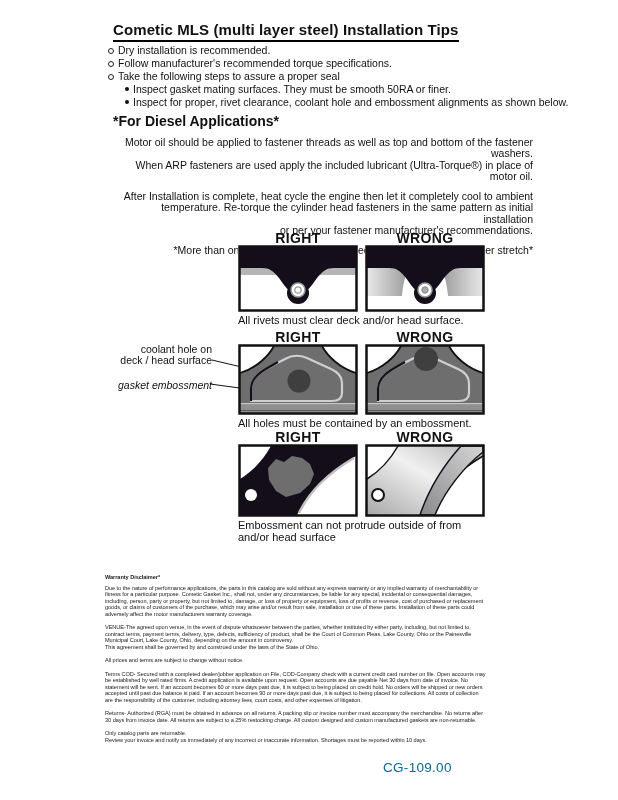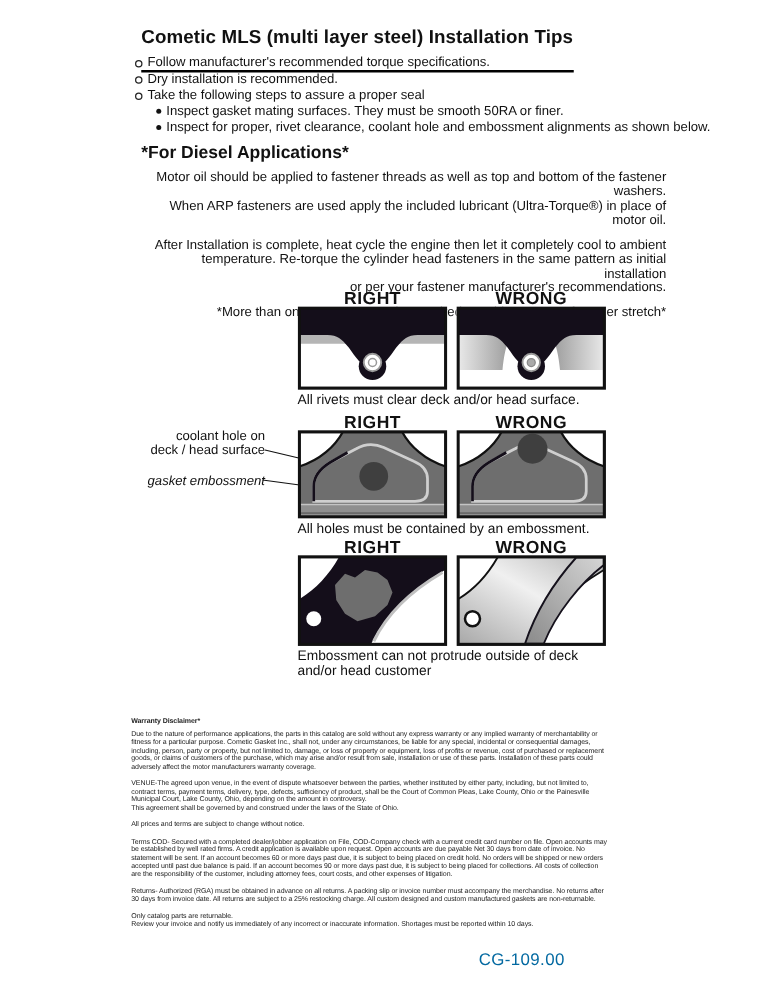--- a/index.html
+++ b/index.html
@@ -12,21 +12,21 @@
     --paper:#ffffff;
   }
   html,body{margin:0;padding:0;background:#fff;}
   .page{
     position:relative;width:618px;height:800px;background:var(--paper);
     font-family:"Liberation Sans","DejaVu Sans",sans-serif;color:var(--ink);
     overflow:hidden;
   }
   .title{
     position:absolute;left:113px;top:21px;font-size:15px;font-weight:bold;
-    border-bottom:2px solid #000;padding-bottom:18px;letter-spacing:0.1px;
+    border-bottom:2px solid #000;padding-bottom:2px;letter-spacing:0.1px;
   }
   .bullets{position:absolute;left:108px;top:44px;font-size:10.5px;line-height:13px;width:440px;}
   .b-row{display:flex;align-items:flex-start;white-space:nowrap;}
   .b-row.sub{margin-left:17px;}
   .marker-open{flex:none;width:4px;height:4px;border:1px solid #222;border-radius:50%;margin:4px 4px 0 0;}
   .marker-dot{flex:none;width:4px;height:4px;background:#111;border-radius:50%;margin:4px 4px 0 0;}
   .diesel{position:absolute;left:113px;top:116px;width:420px;font-size:10.5px;line-height:11.5px;}
   .diesel h2{font-size:14px;margin:0 0 9px 0;}
   .diesel p{margin:0 0 8px 0;white-space:pre-line;text-align:right;}
   .diag-label{position:absolute;width:120px;text-align:center;font-size:14px;font-weight:700;letter-spacing:0.4px;}
@@ -50,25 +50,25 @@
 </head>
 <body>
 
 <div class="page">
 
   <div class="title">Cometic MLS (multi layer steel) Installation Tips</div>
 
   <div class="bullets">
     <div class="b-row">
       <span class="marker-open"></span>
-      <span>Follow manufacturer's recommended torque specifications.</span>
+      <span>Dry installation is recommended.</span>
     </div>
     <div class="b-row">
       <span class="marker-open"></span>
-      <span>Dry installation is recommended.</span>
+      <span>Follow manufacturer's recommended torque specifications.</span>
     </div>
     <div class="b-row">
       <span class="marker-open"></span>
       <span>Take the following steps to assure a proper seal</span>
     </div>
     <div class="b-row sub">
       <span class="marker-dot"></span>
       <span>Inspect gasket mating surfaces.  They must be smooth 50RA or finer.</span>
     </div>
     <div class="b-row sub">
@@ -194,21 +194,21 @@
     </defs>
     <rect x="0" y="0" width="120" height="73" fill="#fff"></rect>
     <path d="M33,2 H118 V12 C93,27 71,46 59,71 H2 V35 C15,27 25,16 33,2 Z" fill="url(#g3)"></path>
     <path d="M33,2 C25,16 15,27 2,35" fill="none" stroke="#111" stroke-width="1.5"></path>
     <path d="M118,12 C93,27 71,46 59,71" fill="none" stroke="#111" stroke-width="1.5"></path>
     <path d="M96,2 C78,22 64,44 55,71 L70,71 C80,46 100,22 118,8 V2 Z" fill="url(#g4)" stroke="#15111c" stroke-width="1.5"></path>
     <circle cx="13" cy="51" r="6" fill="#fff" stroke="#111" stroke-width="2"></circle>
     <rect class="panel-border" x="1.5" y="1.5" width="117" height="70"></rect>
   </svg>
 
-  <div class="caption" style="left:238px;top:519px;width:252px;">Embossment can not protrude outside of deck and/or head customer</div>
+  <div class="caption" style="left:238px;top:519px;width:252px;">Embossment can not protrude outside of from and/or head surface</div>
 
   <div class="legal">
     <p class="lh">Warranty Disclaimer*</p>
     <p>Due to the nature of performance applications, the parts in this catalog are sold without any express warranty or any implied warranty of merchantability or
 fitness for a particular purpose.  Cometic Gasket Inc., shall not, under any circumstances, be liable for any special, incidental or consequential damages,
 including, person, party or property, but not limited to, damage, or loss of property or equipment, loss of profits or revenue, cost of purchased or replacement
 goods, or claims of customers of the purchase, which may arise and/or result from sale, installation or use of these parts.  Installation of these parts could
 adversely affect the motor manufacturers warranty coverage.</p>
     <p class="tight">VENUE-The agreed upon venue, in the event of dispute whatsoever between the parties, whether instituted by either party, including, but not limited to,
 contract terms, payment terms, delivery, type, defects, sufficiency of product, shall be the Court of Common Pleas, Lake County, Ohio or the Painesville

